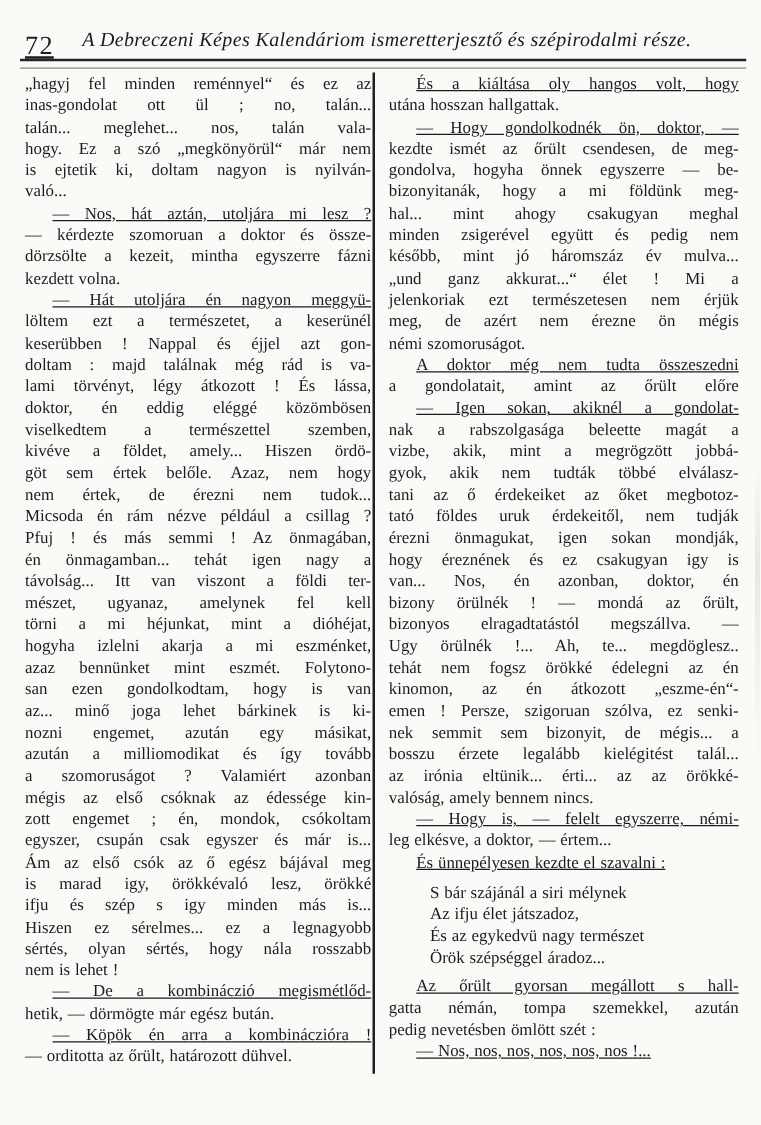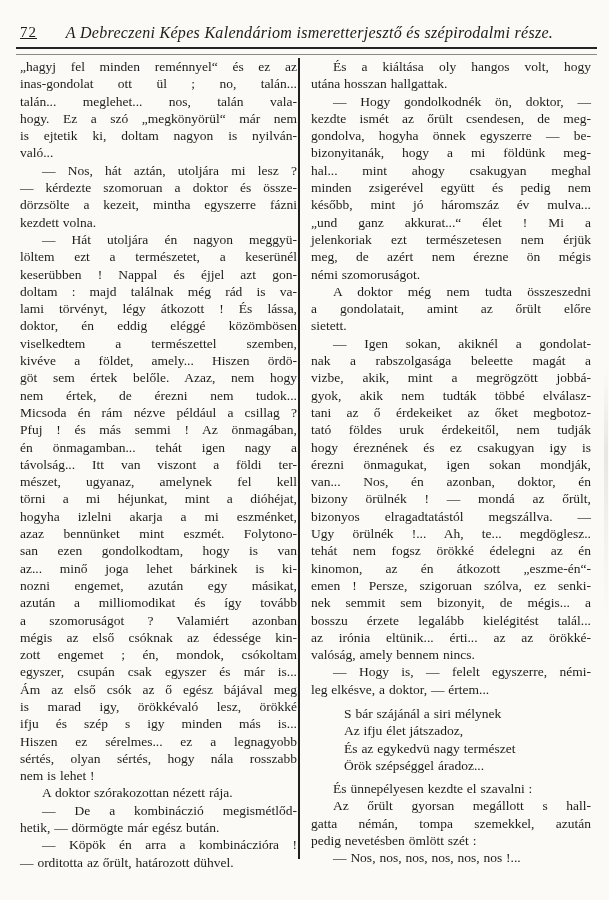--- a/index.html
+++ b/index.html
@@ -17,21 +17,21 @@
   }
   
   .page-header {
     position: absolute;
     top: 24px; left: 20px; right: 20px;
     height: 20px;
   }
   .page-number {
     position: absolute;
     left: 0; top: 0;
-    font-size: 15px;
+    font-size: 21px;
     letter-spacing: 1px;
     text-decoration: underline;
   }
   .running-title {
     display: block;
     text-align: center;
     font-style: italic;
     font-size: 16px;
     letter-spacing: 0.3px;
     padding-left: 10px;
@@ -63,21 +63,21 @@
   .para { margin: 0; }
   .para.verse { margin: 7px 0 6px 0; }
   .line {
     font-size: 13.5px;
     line-height: 17.3px;
     text-align: justify;
     text-align-last: justify;
     word-spacing: 0.5px;
   }
   .line.last { text-align-last: left; }
-  .line.indent { text-indent: 22px; }
+  .line.indent { text-indent: 22px; text-decoration: underline; }
   .verse .line {
     margin-left: 33px;
     text-align: left;
     text-align-last: left;
   }
   
   .scan-smudge {
     position: absolute;
     right: 1px; top: 370px;
     width: 4px; height: 250px;
@@ -141,23 +141,20 @@
           <div class="line">zott engemet ; én, mondok, csókoltam</div>
           <div class="line">egyszer, csupán csak egyszer és már is...</div>
           <div class="line">Ám az első csók az ő egész bájával meg</div>
           <div class="line">is marad igy, örökkévaló lesz, örökké</div>
           <div class="line">ifju és szép s igy minden más is...</div>
           <div class="line">Hiszen ez sérelmes... ez a legnagyobb</div>
           <div class="line">sértés, olyan sértés, hogy nála rosszabb</div>
           <div class="line last">nem is lehet !</div>
         </div>
         <div class="para">
-          <div class="line indent last">A doktor szórakozottan nézett rája.</div>
-        </div>
-        <div class="para">
           <div class="line indent">— De a kombináczió megismétlőd-</div>
           <div class="line last">hetik, — dörmögte már egész bután.</div>
         </div>
         <div class="para">
           <div class="line indent">— Köpök én arra a kombináczióra !</div>
           <div class="line last">— orditotta az őrült, határozott dühvel.</div>
         </div>
       </section>
     <div class="column-divider"></div>
     <section class="column column-right">
@@ -174,57 +171,56 @@
           <div class="line">minden zsigerével együtt és pedig nem</div>
           <div class="line">később, mint jó háromszáz év mulva...</div>
           <div class="line">„und ganz akkurat...“ élet ! Mi a</div>
           <div class="line">jelenkoriak ezt természetesen nem érjük</div>
           <div class="line">meg, de azért nem érezne ön mégis</div>
           <div class="line last">némi szomoruságot.</div>
         </div>
         <div class="para">
           <div class="line indent">A doktor még nem tudta összeszedni</div>
           <div class="line">a gondolatait, amint az őrült előre</div>
-          <div class="line last">sietett.</div>
         </div>
         <div class="para">
           <div class="line indent">— Igen sokan, akiknél a gondolat-</div>
           <div class="line">nak a rabszolgasága beleette magát a</div>
           <div class="line">vizbe, akik, mint a megrögzött jobbá-</div>
           <div class="line">gyok, akik nem tudták többé elválasz-</div>
           <div class="line">tani az ő érdekeiket az őket megbotoz-</div>
           <div class="line">tató földes uruk érdekeitől, nem tudják</div>
+          <div class="line">érezni önmagukat, igen sokan mondják,</div>
           <div class="line">hogy éreznének és ez csakugyan igy is</div>
-          <div class="line">érezni önmagukat, igen sokan mondják,</div>
           <div class="line">van... Nos, én azonban, doktor, én</div>
           <div class="line">bizony örülnék ! — mondá az őrült,</div>
           <div class="line">bizonyos elragadtatástól megszállva. —</div>
           <div class="line">Ugy örülnék !... Ah, te... megdöglesz..</div>
           <div class="line">tehát nem fogsz örökké édelegni az én</div>
           <div class="line">kinomon, az én átkozott „eszme-én“-</div>
           <div class="line">emen ! Persze, szigoruan szólva, ez senki-</div>
           <div class="line">nek semmit sem bizonyit, de mégis... a</div>
           <div class="line">bosszu érzete legalább kielégitést talál...</div>
           <div class="line">az irónia eltünik... érti... az az örökké-</div>
           <div class="line last">valóság, amely bennem nincs.</div>
         </div>
         <div class="para">
           <div class="line indent">— Hogy is, — felelt egyszerre, némi-</div>
           <div class="line last">leg elkésve, a doktor, — értem...</div>
         </div>
+        <div class="para">
+          <div class="line indent last">És ünnepélyesen kezdte el szavalni :</div>
+        </div>
         <div class="para verse">
           <div class="line">S bár szájánál a siri mélynek</div>
           <div class="line">Az ifju élet játszadoz,</div>
           <div class="line">És az egykedvü nagy természet</div>
           <div class="line last">Örök szépséggel áradoz...</div>
         </div>
         <div class="para">
-          <div class="line indent last">És ünnepélyesen kezdte el szavalni :</div>
-        </div>
-        <div class="para">
           <div class="line indent">Az őrült gyorsan megállott s hall-</div>
           <div class="line">gatta némán, tompa szemekkel, azután</div>
           <div class="line last">pedig nevetésben ömlött szét :</div>
         </div>
         <div class="para">
           <div class="line indent last">— Nos, nos, nos, nos, nos, nos !...</div>
         </div>
       </section>
   </main>
 

